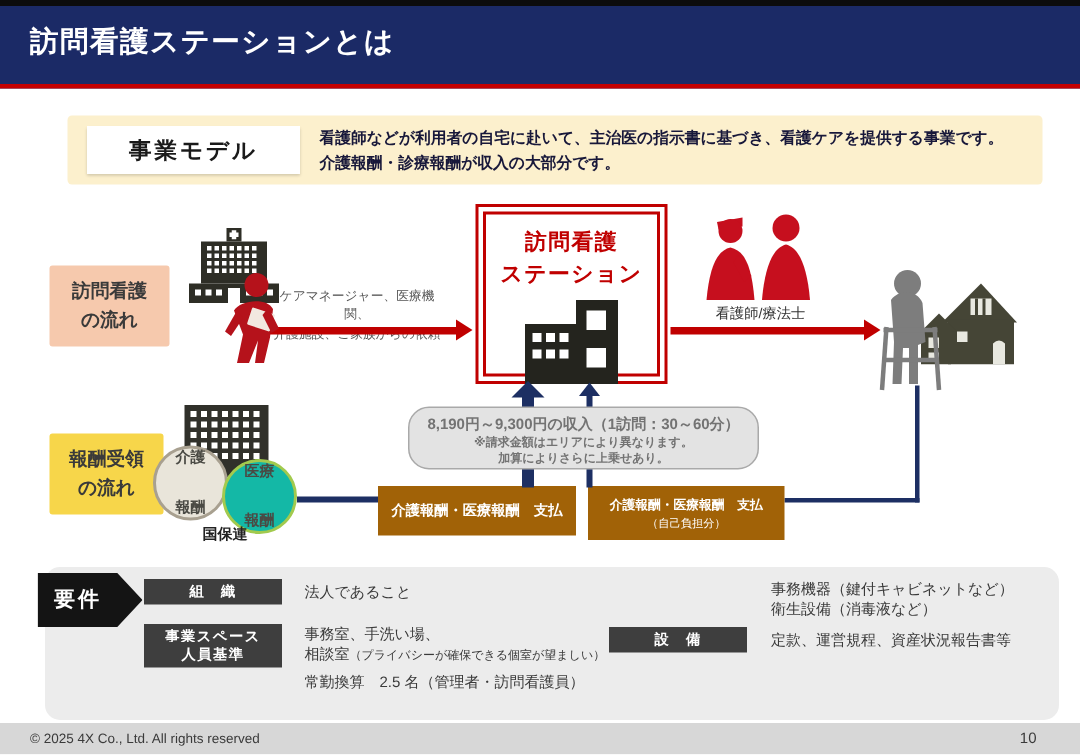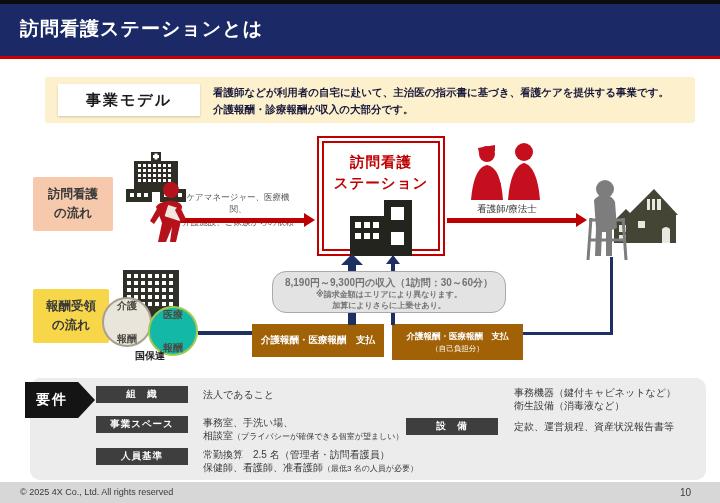--- a/index.html
+++ b/index.html
@@ -348,25 +348,22 @@
 
   <div class="req-chip" style="left:96px; top:386px;">組　織</div>
   <div class="req-text" style="left:203px; top:388px;">法人であること</div>
 
   <div class="req-chip" style="left:96px; top:416px;">事業スペース</div>
   <div class="req-text" style="left:203px; top:416px;">事務室、手洗い場、</div>
   <div class="req-text" style="left:203px; top:429px;">
     <span>相談室</span><span class="small">（プライバシーが確保できる個室が望ましい）</span>
   </div>
 
-  <div class="req-chip" style="left:96px; top:448px;">人員基準</div>
+  <div class="req-chip" style="left:96px; top:428px;">人員基準</div>
   <div class="req-text" style="left:203px; top:448px;">常勤換算　2.5 名（管理者・訪問看護員）</div>
-  <div class="req-text" style="left:203px; top:461px;">
-    <span>保健師、看護師、准看護師</span><span class="small">（最低3 名の人員が必要）</span>
-  </div>
 
   <div class="req-chip" style="left:406px; top:386px;margin-top:32px;">設　備</div>
   <div class="req-text" style="left:514px; top:399px;">衛生設備（消毒液など）</div>
   <div class="req-text" style="left:514px; top:386px;">事務機器（鍵付キャビネットなど）</div>
 
   <div class="req-text" style="left:514px; top:420px;">定款、運営規程、資産状況報告書等</div>
 
   <div class="footer">
     <div class="footer-copy">© 2025 4X Co., Ltd. All rights reserved</div>
     <div class="footer-page">10</div>

